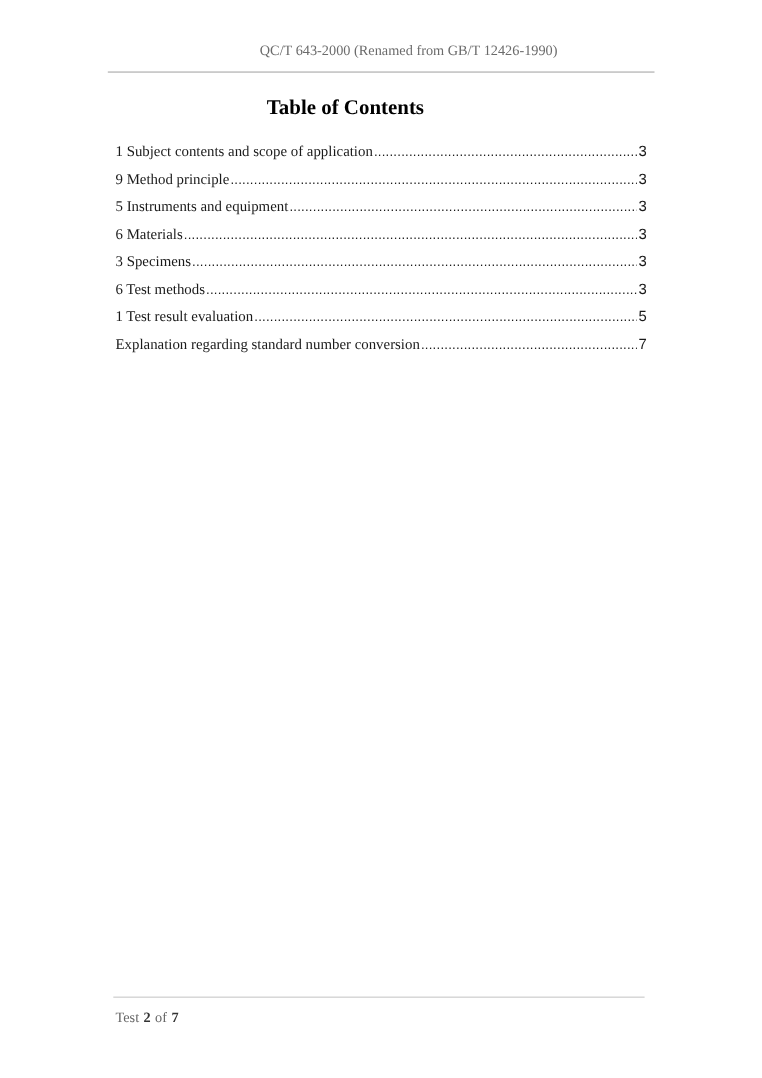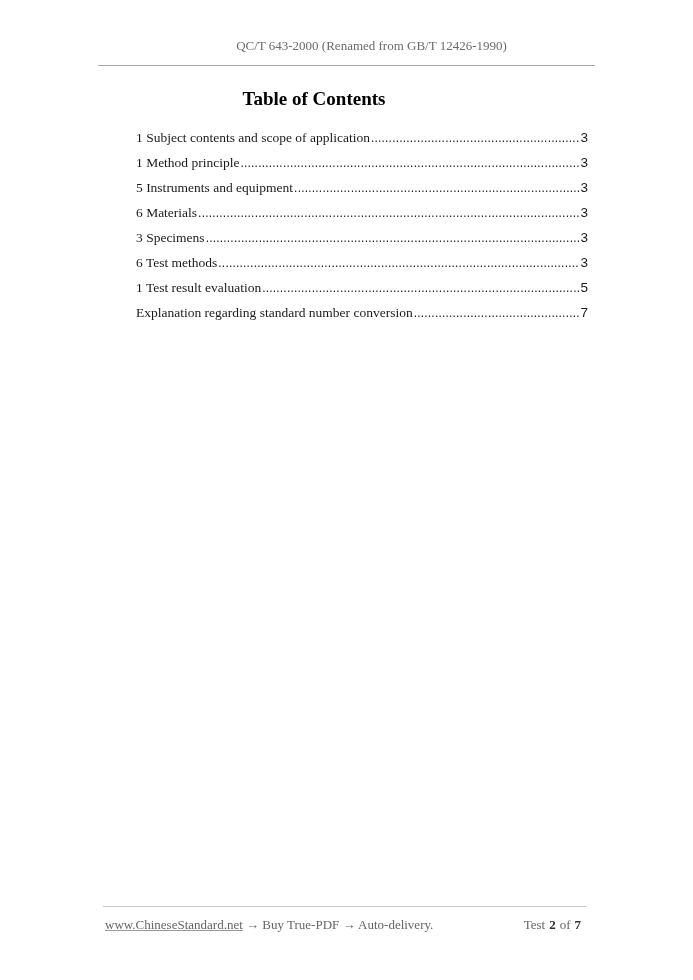--- a/index.html
+++ b/index.html
@@ -57,21 +57,20 @@
       align-items: baseline;
       height: 25px;
       font-size: 13.5px;
       color: #1a1a1a;
       overflow: hidden;
       white-space: nowrap;
       cursor: pointer;
     }
     .toc-label {
       flex: 0 0 auto;
-      margin-left: 31px;
     }
     .toc-dots {
       flex: 1 1 auto;
       overflow: hidden;
       white-space: nowrap;
       color: #1a1a1a;
       font-family: "Liberation Sans", "DejaVu Sans", sans-serif;
       font-size: 12px;
       letter-spacing: 0.2px;
       margin: 0 1px;
@@ -121,21 +120,21 @@
 
 <div class="toc-title">Table of Contents</div>
 
 <ul class="toc-list">
   <li class="toc-item">
     <span class="toc-label">1 Subject contents and scope of application</span>
     <span class="toc-dots"></span>
     <span class="toc-page">3</span>
   </li>
   <li class="toc-item">
-    <span class="toc-label">1 Method principle </span>
+    <span class="toc-label">9 Method principle </span>
     <span class="toc-dots"></span>
     <span class="toc-page">3</span>
   </li>
   <li class="toc-item">
     <span class="toc-label">5 Instruments and equipment </span>
     <span class="toc-dots"></span>
     <span class="toc-page">3</span>
   </li>
   <li class="toc-item">
     <span class="toc-label">6 Materials</span>
@@ -160,23 +159,16 @@
   <li class="toc-item">
     <span class="toc-label">Explanation regarding standard number conversion</span>
     <span class="toc-dots"></span>
     <span class="toc-page">7</span>
   </li>
 </ul>
 
 <div class="footer-rule"></div>
 
 <div class="footer">
-  <div>
-    <span class="footer-link">www.ChineseStandard.net</span>
-    <span>→</span>
-    <span>Buy True-PDF</span>
-    <span>→</span>
-    <span>Auto-delivery.</span>
-  </div>
   <div class="footer-page">
     <span>Test</span><b>2</b><span>of</span><b>7</b>
   </div>
 </div>
 
 </body></html>

